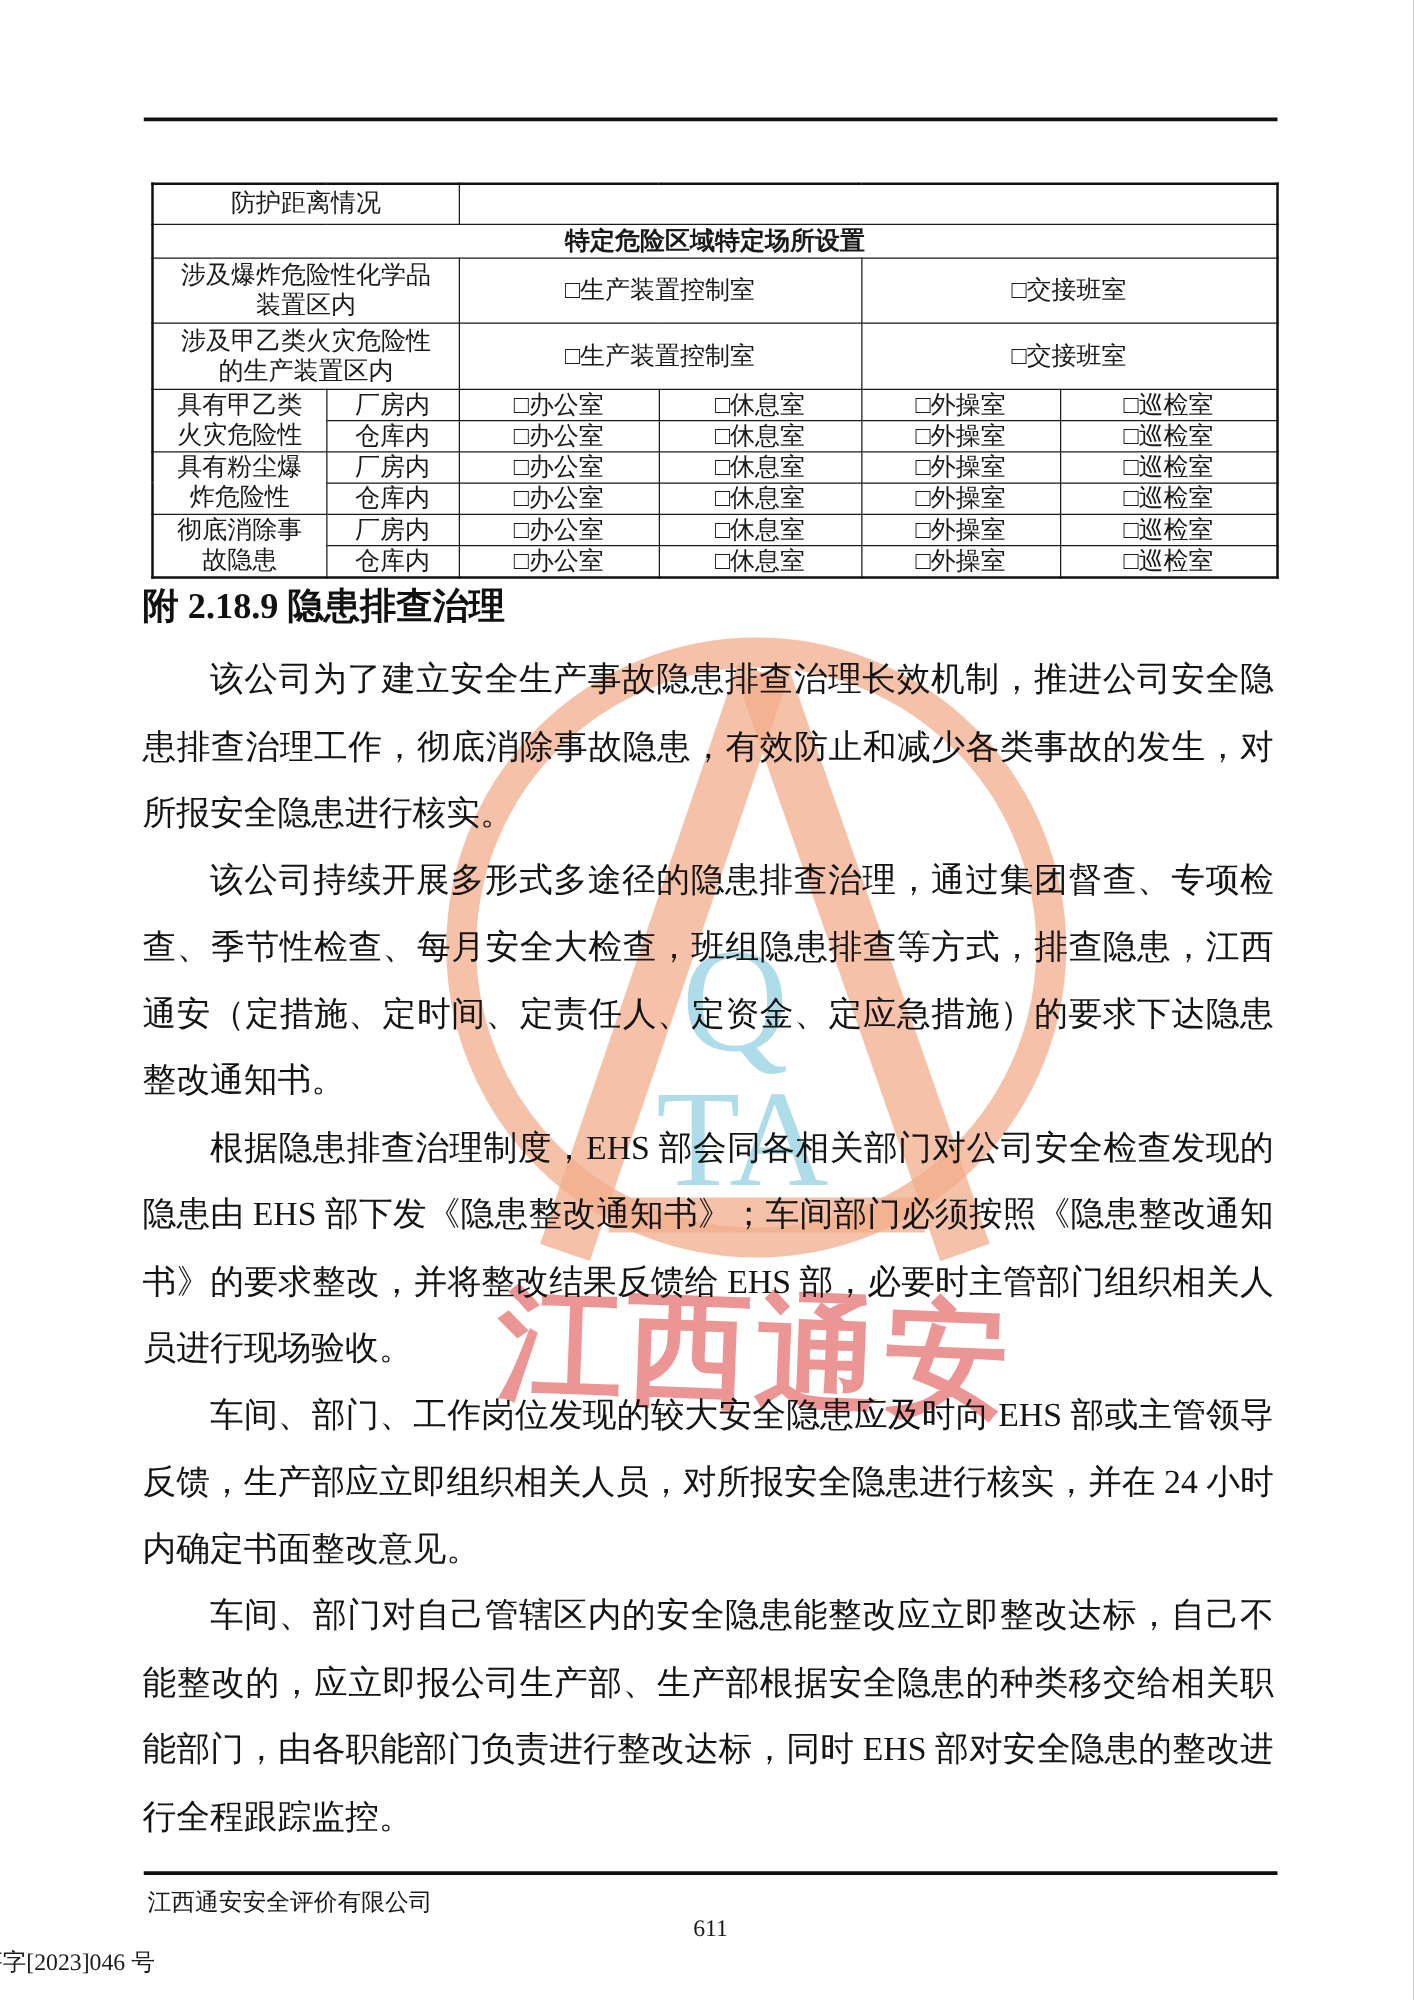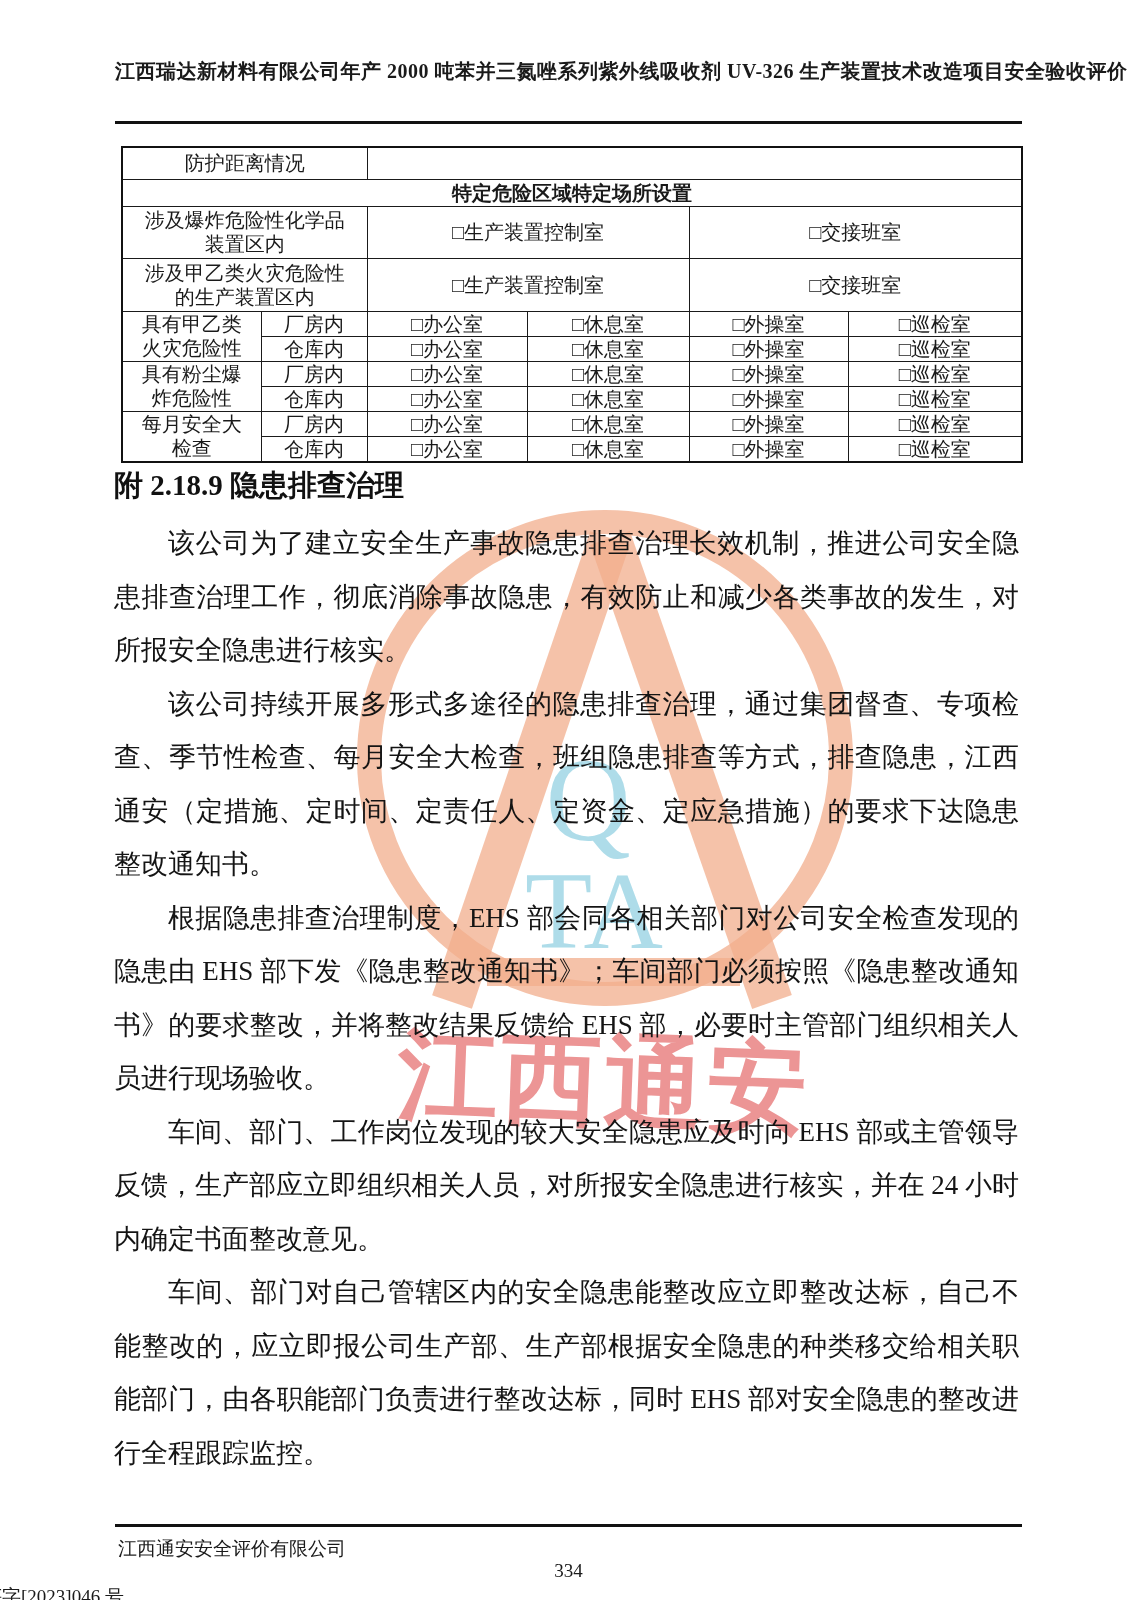--- a/index.html
+++ b/index.html
@@ -74,21 +74,20 @@
       <path d="M 610 538 L 452 1002" stroke="#F2AE8C" stroke-width="42" fill="none" opacity="0.75"></path>
       <path d="M 610 538 L 772 1002" stroke="#F2AE8C" stroke-width="42" fill="none" opacity="0.75"></path>
       <path d="M 487 972 L 740 972" stroke="#F2AE8C" stroke-width="28" fill="none" opacity="0.75"></path>
     </g>
     <text x="588" y="840" text-anchor="middle" font-size="118" fill="#9AD4E4" opacity="0.8" font-family="Liberation Serif, DejaVu Serif, serif">Q</text>
     <text x="594" y="948" text-anchor="middle" font-size="110" fill="#9AD4E4" opacity="0.8" font-family="Liberation Serif, DejaVu Serif, serif">TA</text>
   </svg>
 
   <div class="wm-red">江西通安</div>
 
-  <div class="doc-header layer-top">江西瑞达新材料有限公司年产 2000 吨苯并三氮唑系列紫外线吸收剂 UV-326 生产装置技术改造项目安全验收评价</div>
   <div class="header-rule layer-top"></div>
 
   <table class="spec layer-top">
     <colgroup>
       <col style="width:139px">
         <col style="width:106px">
         <col style="width:160px">
       <col style="width:162px">
         <col style="width:159px">
         <col style="width:174px">
@@ -138,21 +137,21 @@
       </tr>
       <tr style="height:25px">
         <td>仓库内</td>
         <td>□办公室</td>
         <td>□休息室</td>
         <td>□外操室</td>
         <td>□巡检室</td>
       </tr>
 
       <tr style="height:25px">
-        <td rowspan="2" class="group-label">每月安全大检查</td>
+        <td rowspan="2" class="group-label">彻底消除事故隐患</td>
         <td>厂房内</td>
         <td>□办公室</td>
         <td>□休息室</td>
         <td>□外操室</td>
         <td>□巡检室</td>
       </tr>
       <tr style="height:25px">
         <td>仓库内</td>
         <td>□办公室</td>
         <td>□休息室</td>
@@ -166,16 +165,16 @@
     <h2>附 2.18.9 隐患排查治理</h2>
     <p>该公司为了建立安全生产事故隐患排查治理长效机制，推进公司安全隐患排查治理工作，彻底消除事故隐患，有效防止和减少各类事故的发生，对所报安全隐患进行核实。</p>
     <p>该公司持续开展多形式多途径的隐患排查治理，通过集团督查、专项检查、季节性检查、每月安全大检查，班组隐患排查等方式，排查隐患，江西通安（定措施、定时间、定责任人、定资金、定应急措施）的要求下达隐患整改通知书。</p>
     <p>根据隐患排查治理制度，EHS 部会同各相关部门对公司安全检查发现的隐患由 EHS 部下发《隐患整改通知书》；车间部门必须按照《隐患整改通知书》的要求整改，并将整改结果反馈给 EHS 部，必要时主管部门组织相关人员进行现场验收。</p>
     <p>车间、部门、工作岗位发现的较大安全隐患应及时向 EHS 部或主管领导反馈，生产部应立即组织相关人员，对所报安全隐患进行核实，并在 24 小时内确定书面整改意见。</p>
     <p>车间、部门对自己管辖区内的安全隐患能整改应立即整改达标，自己不能整改的，应立即报公司生产部、生产部根据安全隐患的种类移交给相关职能部门，由各职能部门负责进行整改达标，同时 EHS 部对安全隐患的整改进行全程跟踪监控。</p>
   </div>
 
   <div class="footer-rule layer-top"></div>
   <div class="footer-left layer-top">江西通安安全评价有限公司</div>
-  <div class="footer-center layer-top">334</div>
+  <div class="footer-center layer-top">611</div>
   <div class="footer-right layer-top">赣通危化验评字[2023]046 号</div>
 
 </div>
 
 </body></html>

